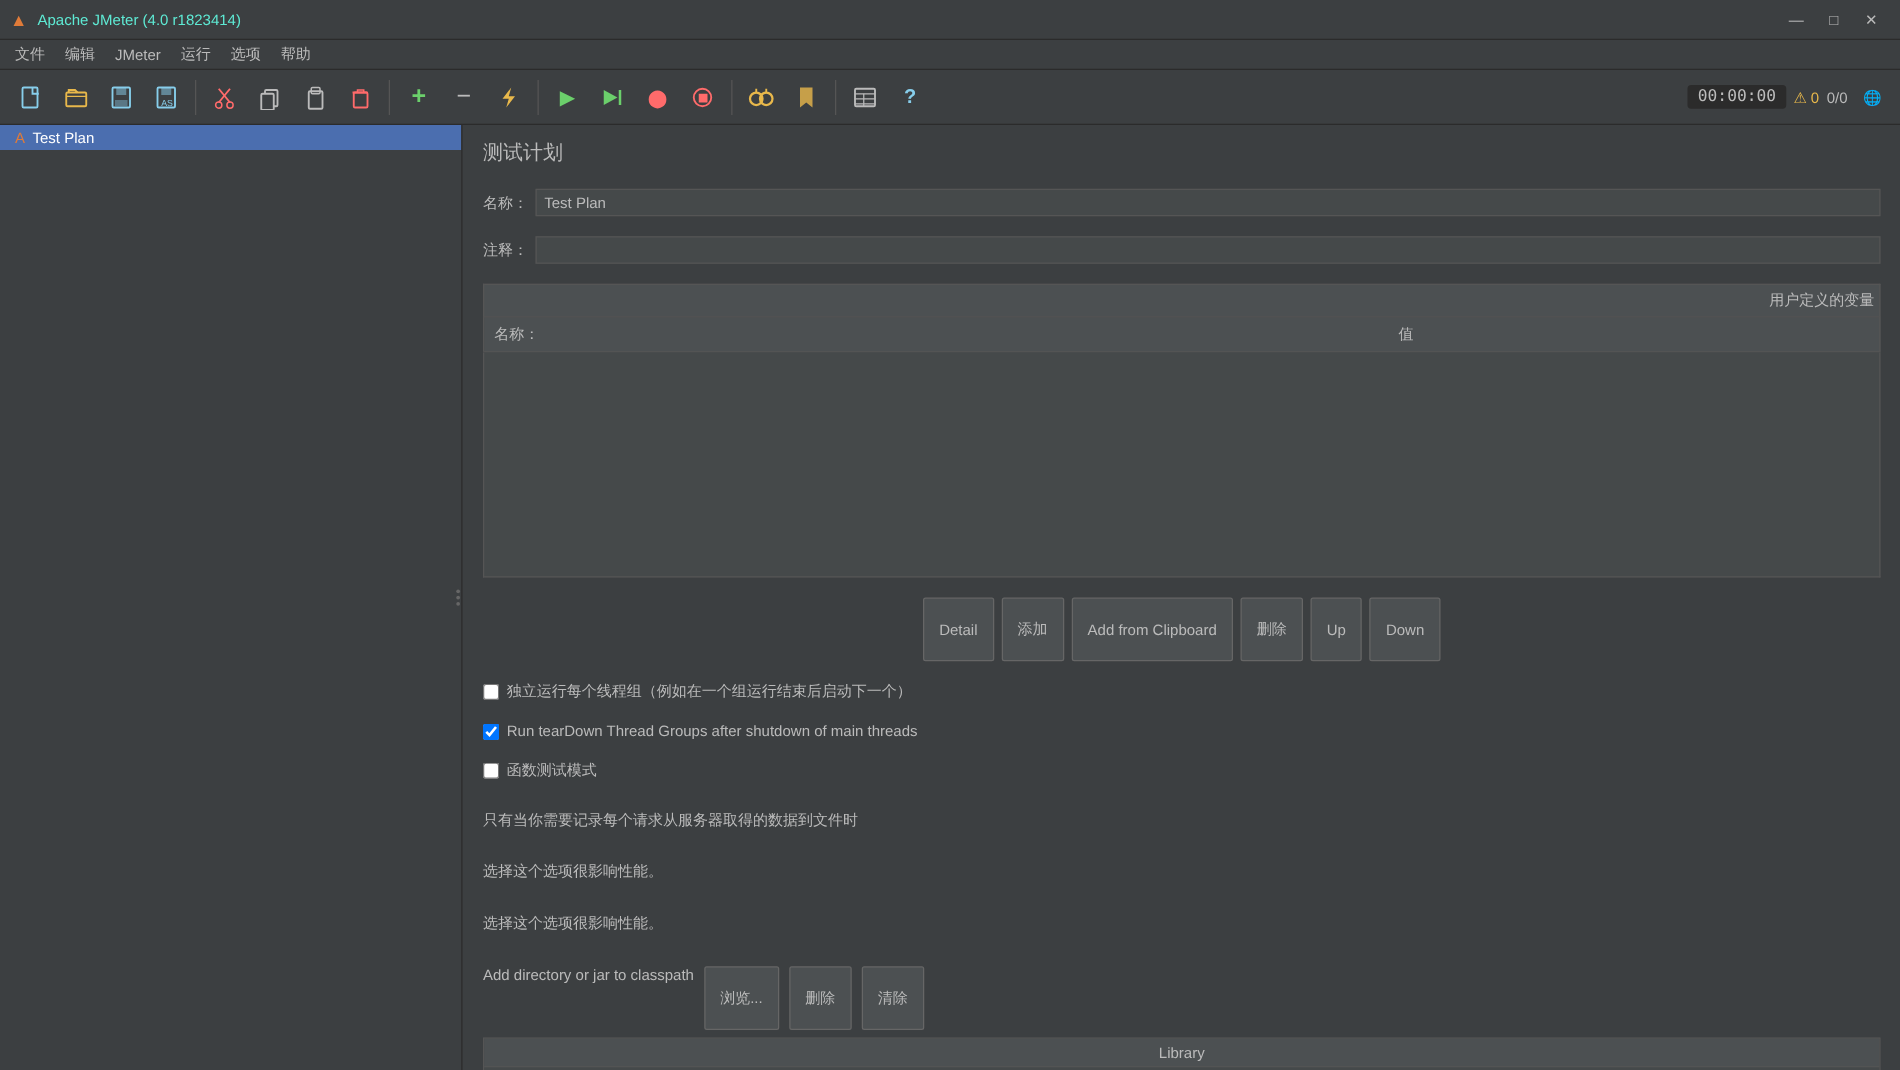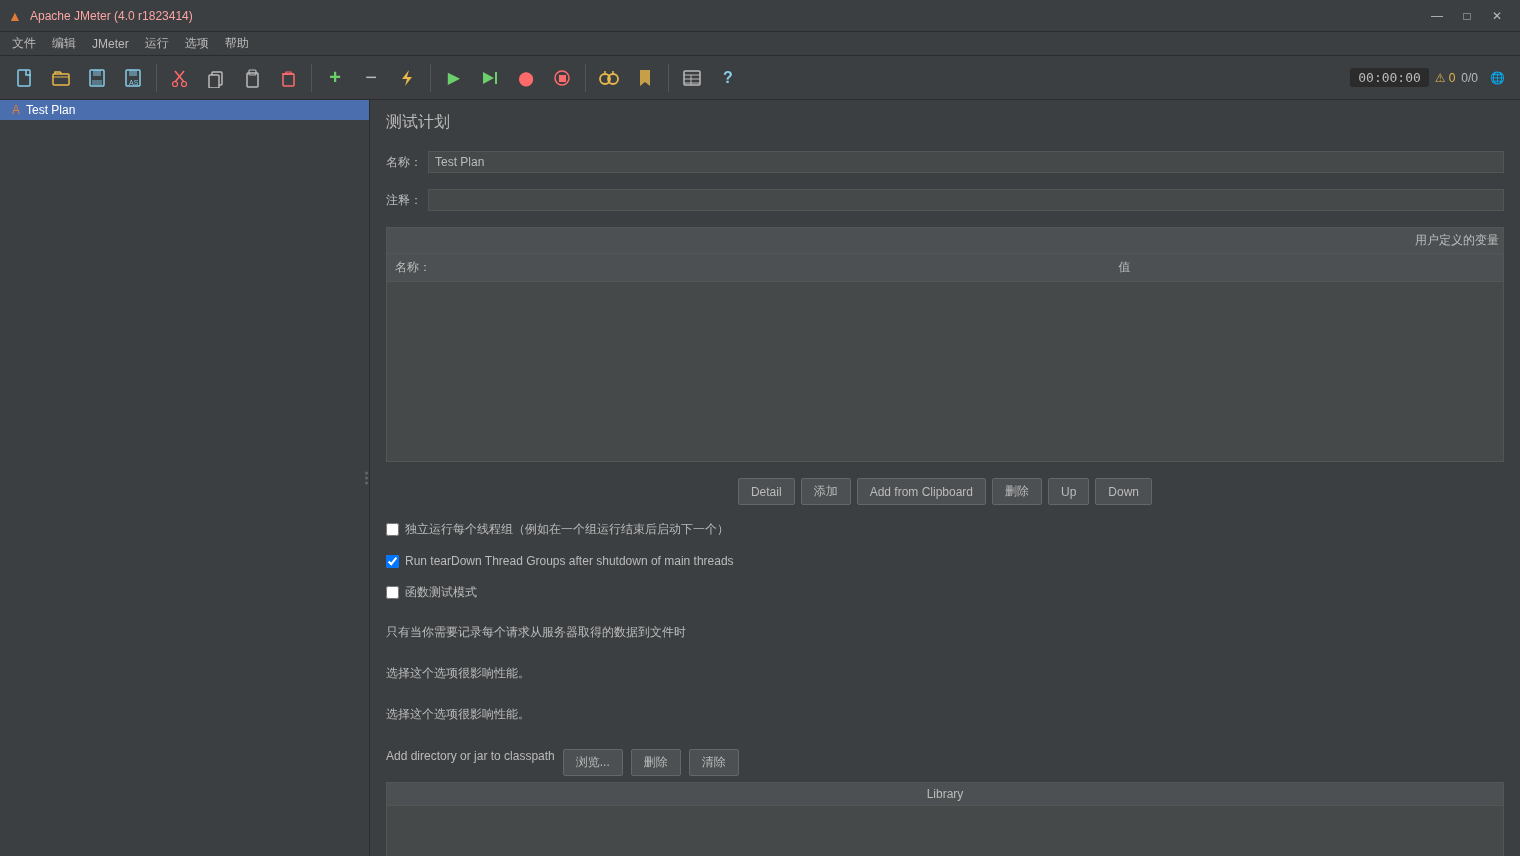--- a/index.html
+++ b/index.html
@@ -24,21 +24,21 @@
       border-bottom: 1px solid #2b2b2b;
       user-select: none;
     }
     .title-bar .app-icon {
       width: 16px; height: 16px;
       margin-right: 6px;
       font-size: 14px;
       color: #e07b39;
     }
     .title-bar .title-text {
-      color: #fca5a5;
+      color: #5eead4;
       font-size: 12px;
       text-align: right;
     }
     .title-bar .window-controls {
       margin-left: auto;
       display: flex;
       gap: 0;
     }
     .window-btn {
       width: 30px; height: 30px;
@@ -235,21 +235,21 @@
     }
 
     
     .btn-row {
       display: flex;
       gap: 6px;
       justify-content: center;
       margin: 6px 0;
     }
     .btn {
-      padding: 4px 12px;
+      padding: 16px 12px;
       background: #4c5052;
       border: 1px solid #666;
       color: #bbbbbb;
       font-size: 12px;
       cursor: pointer;
       border-radius: 2px;
       white-space: nowrap;
     }
 
     

